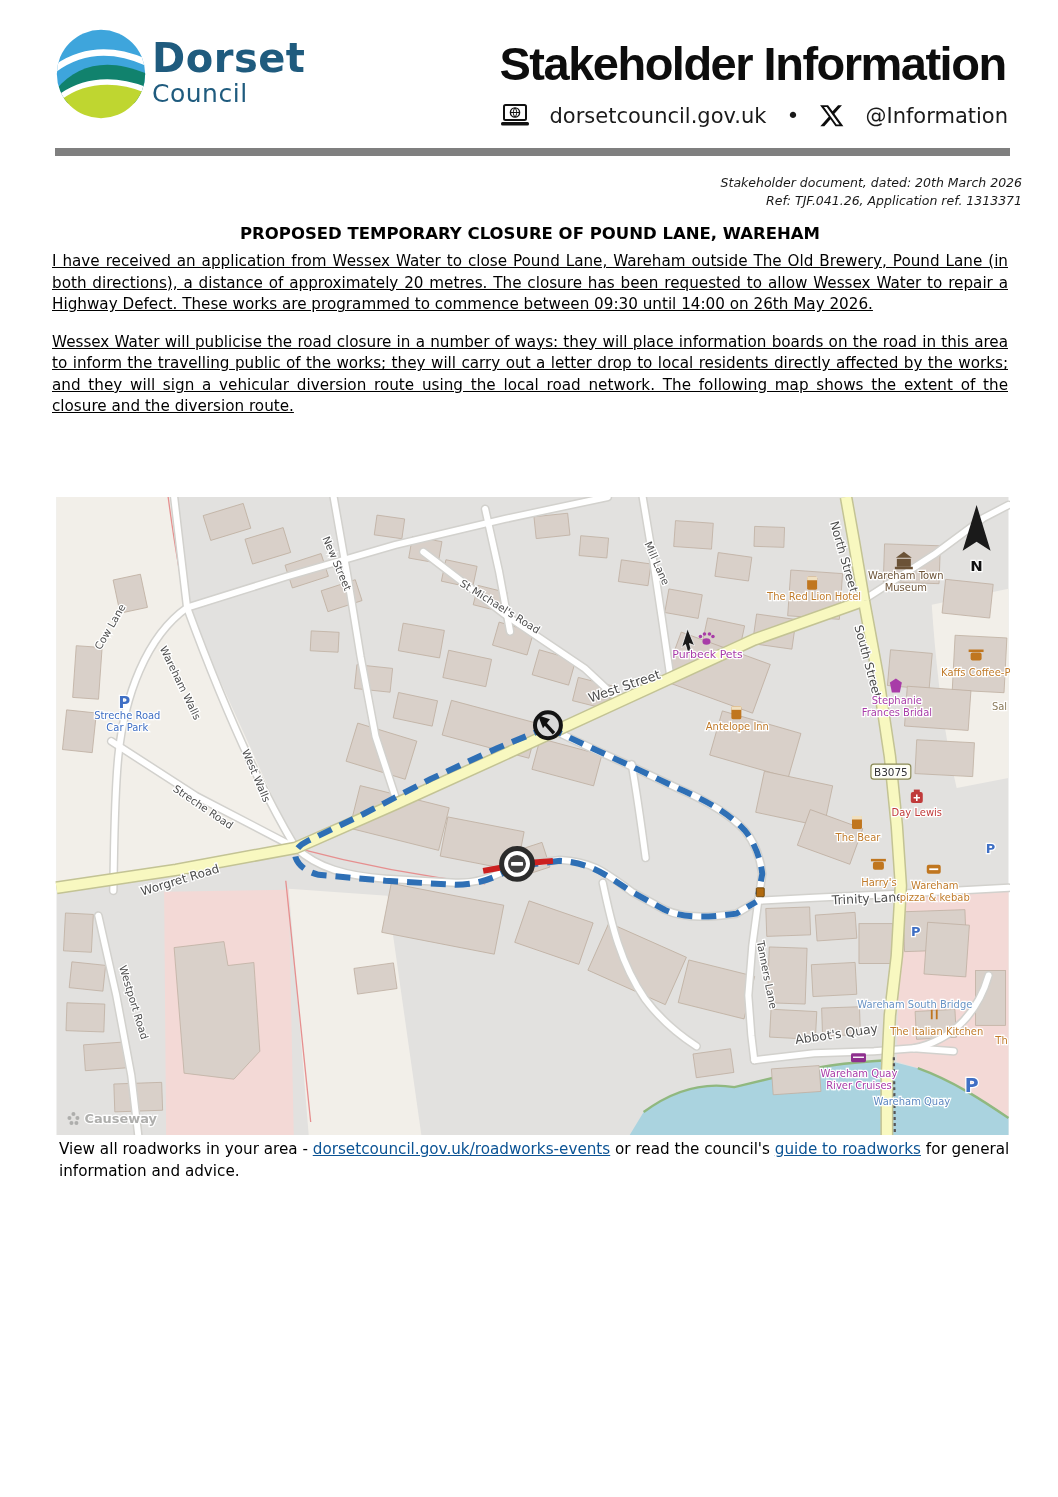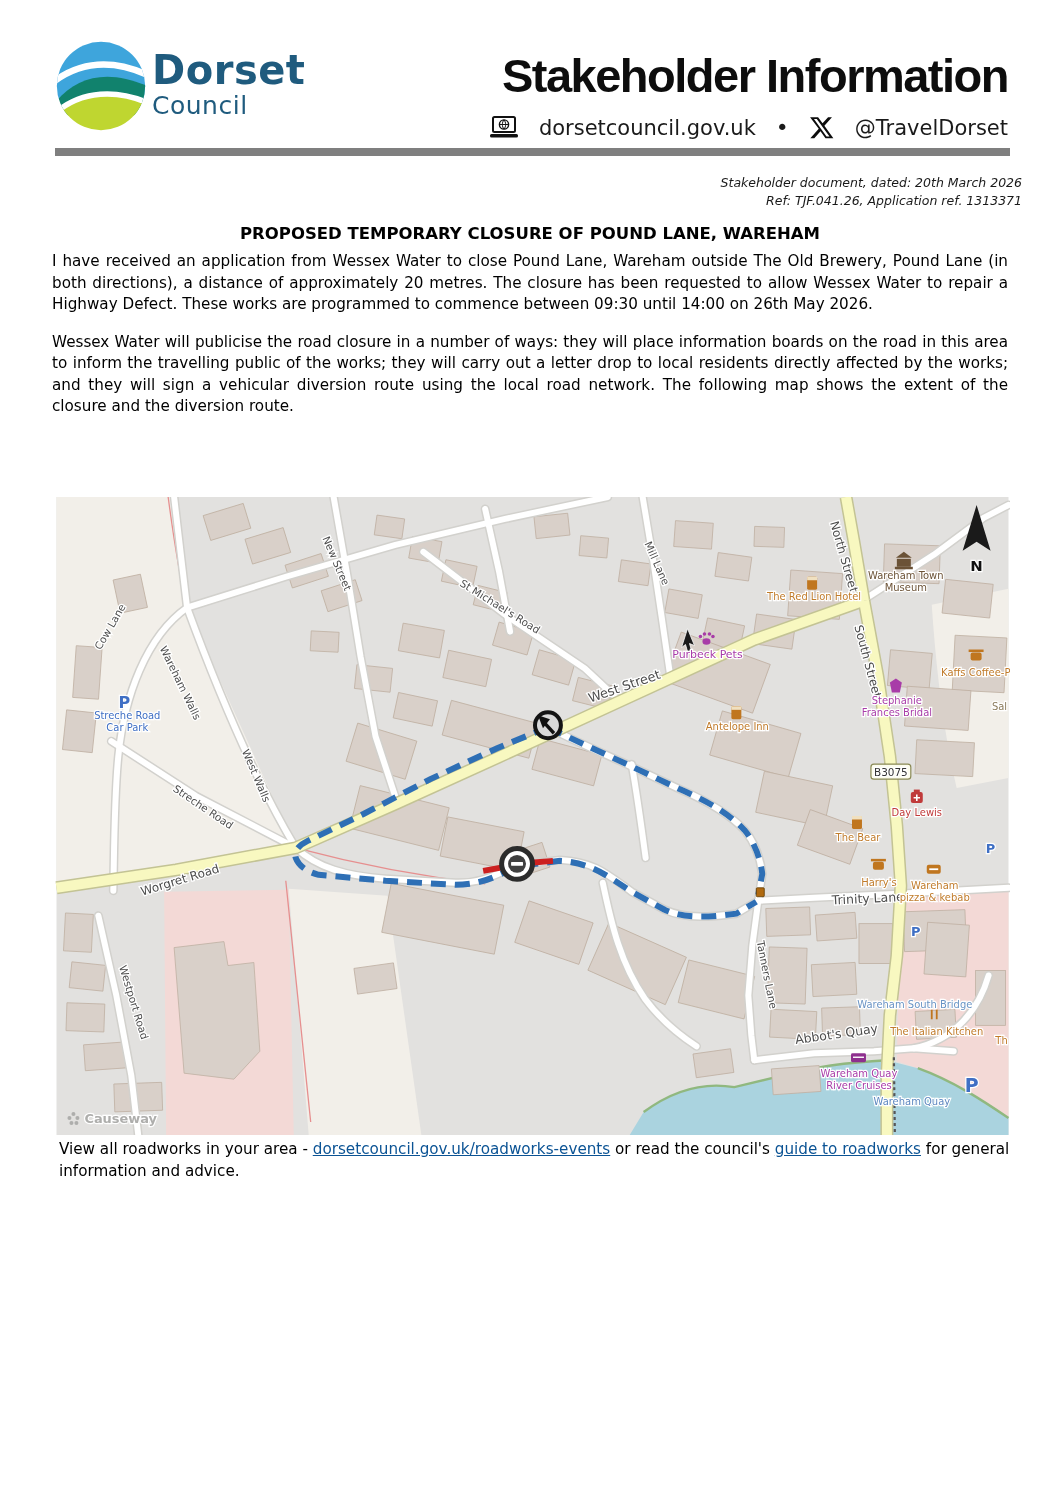--- a/index.html
+++ b/index.html
@@ -1,37 +1,37 @@
 <!DOCTYPE html>
 <html><head>
 <meta charset="utf-8">
 <style>
   html,body{margin:0;padding:0;background:#fff;}
   .page{position:relative;width:1058px;height:1497px;background:#fff;overflow:hidden;
         font-family:"DejaVu Sans","Liberation Sans",sans-serif;color:#000;}
   
-  .hdr{position:absolute;left:0;top:12px;width:100%;height:164px;}
+  .hdr{position:absolute;left:0;top:0;width:100%;height:164px;}
   .logo{position:absolute;left:55px;top:26px;width:92px;height:96px;}
   .logo-text{position:absolute;left:152px;top:38px;line-height:1;color:#1f5b7e;}
   .logo-name{font-size:40px;font-weight:600;letter-spacing:.5px;}
   .logo-sub{font-size:25px;font-weight:400;margin-top:3px;letter-spacing:.5px;}
-  .hdr-right{position:absolute;right:50px;top:36px;text-align:right;}
+  .hdr-right{position:absolute;right:50px;top:36px;}
   .hdr-title{font-size:47px;font-weight:800;letter-spacing:-1.5px;color:#0d0d0d;
              font-family:"Liberation Sans","DejaVu Sans",sans-serif;}
   .hdr-sub{margin-top:12px;display:flex;align-items:center;justify-content:flex-end;gap:20px;
            font-size:21px;color:#1a1a1a;}
   .hdr-sub .dot{font-size:22px;}
   .bar{position:absolute;left:55px;top:148px;width:955px;height:8px;background:#7f7f7f;}
   
   .meta{position:absolute;right:36px;top:174px;text-align:right;font-style:italic;
         font-size:12.5px;line-height:1.45;color:#1a1a1a;}
   
   .doc{position:absolute;left:52px;top:224px;width:956px;}
   .doc-title{text-align:center;font-weight:700;font-size:16.5px;margin-bottom:8px;}
-  .doc p{font-size:15.2px;line-height:1.42;text-align:justify;margin:0 0 16px 0;}
+  .doc p{font-size:15.2px;line-height:1.42;text-align:justify;margin:0 0 16px 0;text-decoration:underline;}
   
   .map{position:absolute;left:55px;top:497px;width:955px;height:638px;}
   .map svg{display:block;}
   .lbl{fill:#4d4d4d;stroke:#ffffff;stroke-width:2.6px;paint-order:stroke;
        font-family:"DejaVu Sans","Liberation Sans",sans-serif;}
   .poi{stroke:#ffffff;stroke-width:2.4px;paint-order:stroke;
        font-family:"DejaVu Sans","Liberation Sans",sans-serif;}
   
   .ftr{position:absolute;left:59px;top:1138px;width:956px;font-size:15.2px;line-height:1.45;}
   .ftr a{color:#0b5394;text-decoration:underline;cursor:pointer;}
@@ -67,21 +67,21 @@
           <rect x="4" y="1" width="22" height="15" rx="1.5" fill="none" stroke="#111" stroke-width="2"></rect>
           <circle cx="15" cy="8.5" r="4.6" fill="none" stroke="#111" stroke-width="1.4"></circle>
           <path d="M10.4,8.5 H19.6 M15,3.9 C12.8,6.4 12.8,10.6 15,13.1 M15,3.9 C17.2,6.4 17.2,10.6 15,13.1" stroke="#111" stroke-width="1" fill="none"></path>
           <rect x="1" y="18" width="28" height="3.6" rx="1.5" fill="#111"></rect>
         </svg>
         <span>dorsetcouncil.gov.uk</span>
         <span class="dot">•</span>
         <svg width="26" height="22" viewBox="0 0 24 20">
           <path d="M1,0 L8.4,0 L12.5,5.7 L17.6,0 L21.2,0 L14.2,7.9 L22.5,19.5 L15.2,19.5 L10.6,13.1 L4.9,19.5 L1.2,19.5 L9,10.8 L1,0 Z M4.6,1.6 L16.2,17.9 L18.9,17.9 L7.2,1.6 Z" fill="#0d0d0d"></path>
         </svg>
-        <span>@TravelDorset</span>
+        <span>@Information</span>
       </div>
     </div>
   </div>
   <div class="bar"></div>
 
   <div class="meta">
     <div>Stakeholder document, dated: 20th March 2026</div>
     <div>Ref: TJF.041.26, Application ref. 1313371</div>
   </div>
 

